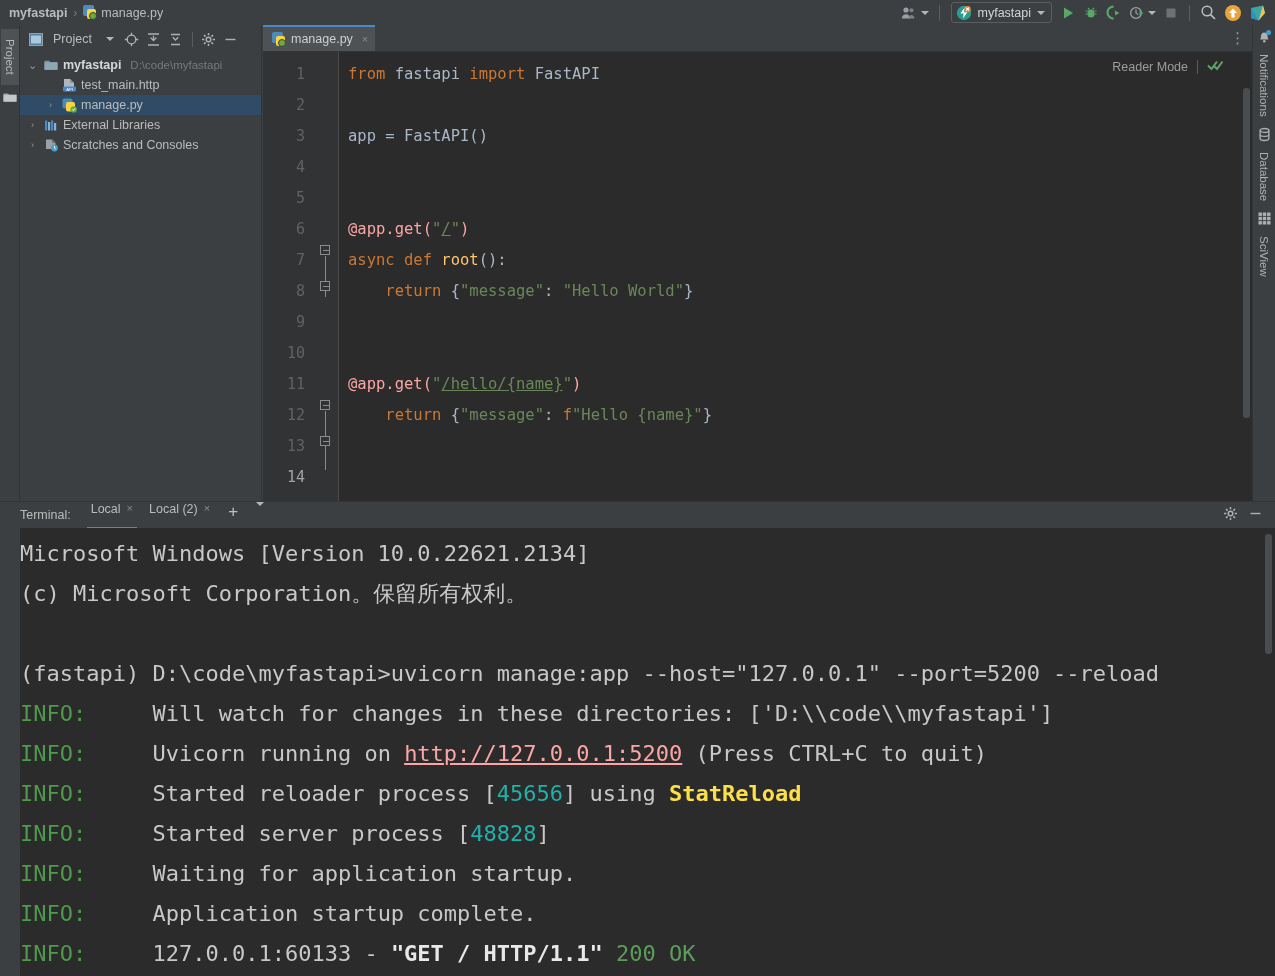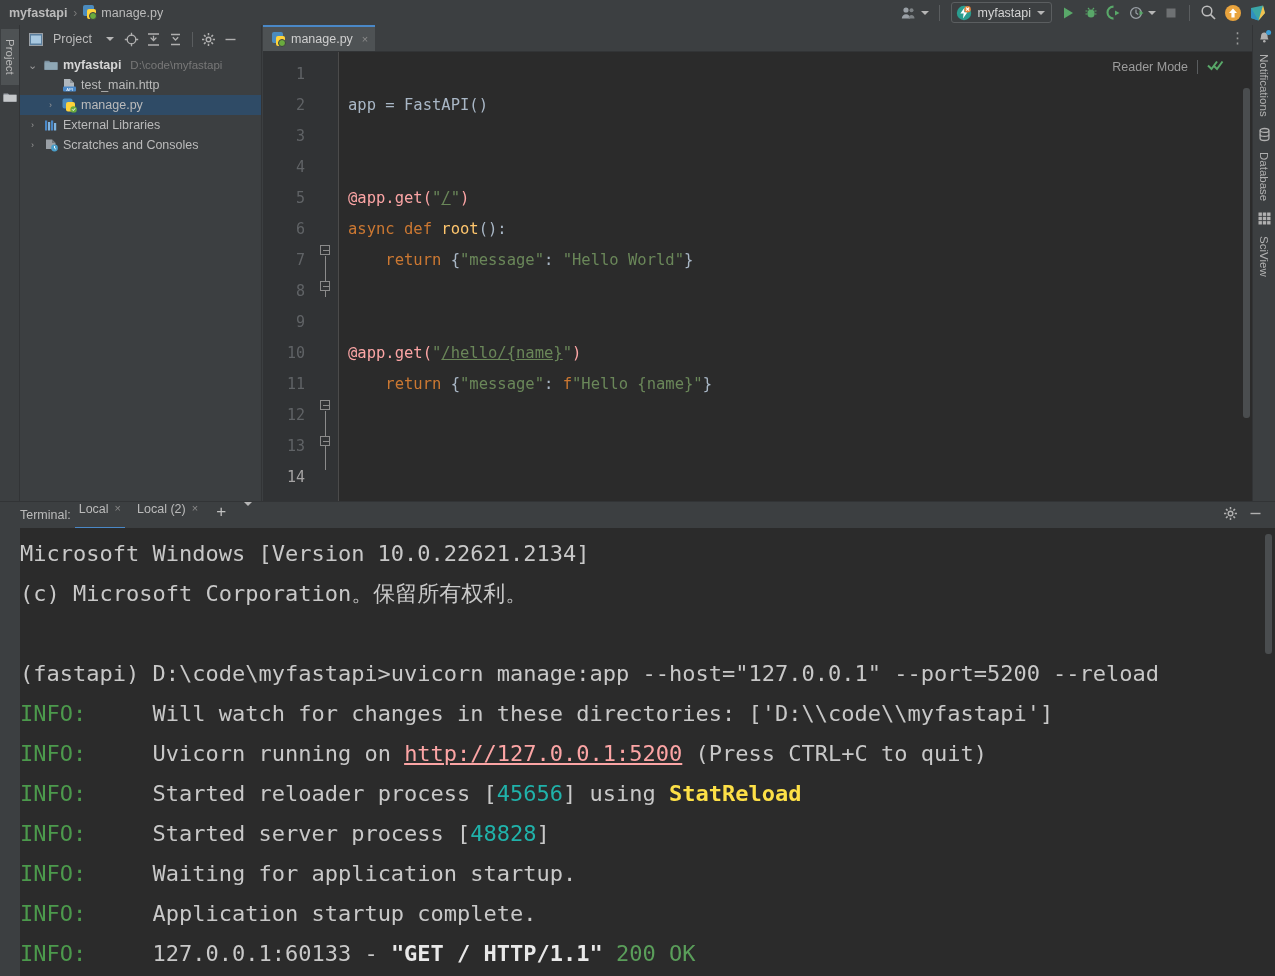--- a/index.html
+++ b/index.html
@@ -166,21 +166,21 @@
 
   
   #terminal {
     position:absolute; left:0; top:501px; width:1275px; height:475px;
     background:#2b2b2b;
   }
   #termheader {
     height:27px; background:#3c3f41; display:flex; align-items:center;
     padding-left:20px; gap:0px; border-top:1px solid #323436;
   }
-  #termheader .tlabelstatic { color:#bbbbbb; font-size:12.5px; }
+  #termheader .tlabelstatic { color:#bbbbbb; font-size:12.5px; margin-right:12px; }
   .termtab {
     display:flex; align-items:flex-start; gap:6px; height:27px; padding:0 8px;
     color:#bbbbbb; font-size:12.5px; position:relative;
   }
   .termtab.active::after {
     content:""; position:absolute; left:4px; right:4px; bottom:0; height:2px; background:#4a88c7;
   }
   .termtab .x { color:#8a8a8a; font-size:11px; }
   #termheader-right { margin-left:auto; display:flex; align-items:center; gap:10px; padding-right:12px; }
 
@@ -452,20 +452,21 @@
         <div class="ln">7</div>
         <div class="ln">8</div>
         <div class="ln">9</div>
         <div class="ln">10</div>
         <div class="ln">11</div>
         <div class="ln">12</div>
         <div class="ln">13</div>
         <div class="ln cur">14</div>
       </div>
     <div id="code">
+        <div class="cl"><span class="k">from </span><span class="pl">fastapi </span><span class="k">import </span><span class="pl">FastAPI</span></div>
         <div class="cl">&nbsp;</div>
         <div class="cl"><span class="pl">app = FastAPI()</span></div>
         <div class="cl">&nbsp;</div>
         <div class="cl">&nbsp;</div>
         <div class="cl"><span class="deco">@app.get(</span><span class="str">"</span><span class="str" style="text-decoration: underline;">/</span><span class="str">"</span><span class="deco">)</span></div>
         <div class="cl"><span class="k">async def </span><span class="fn">root</span><span class="pl">():</span></div>
         <div class="cl"><span class="pl">    </span><span class="k">return </span><span class="pl">{</span><span class="str">"message"</span><span class="pl">: </span><span class="str">"Hello World"</span><span class="pl">}</span></div>
         <div class="cl">&nbsp;</div>
         <div class="cl">&nbsp;</div>
         <div class="cl"><span class="deco">@app.get(</span><span class="str">"</span><span class="str" style="text-decoration: underline;">/hello/{name}</span><span class="str">"</span><span class="deco">)</span></div>

